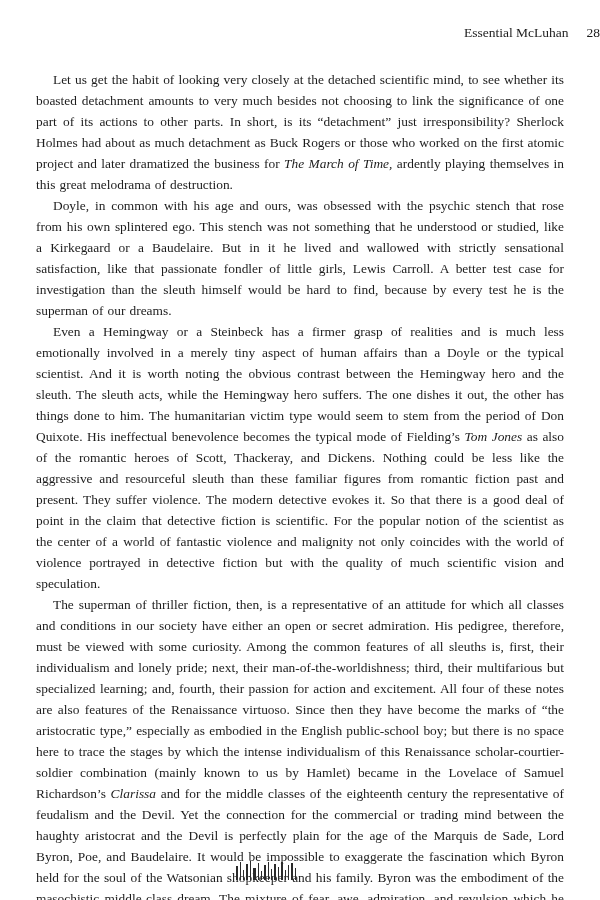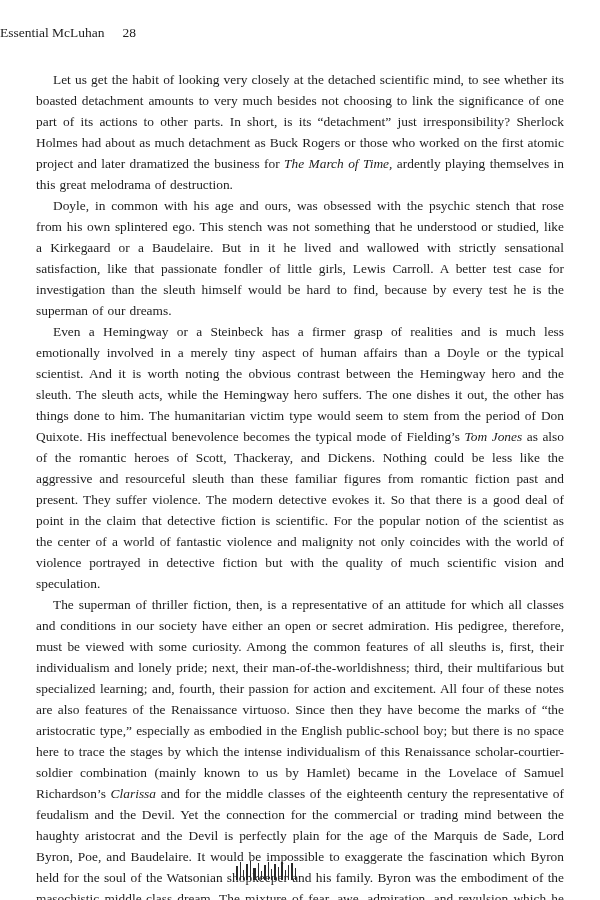--- a/index.html
+++ b/index.html
@@ -11,21 +11,21 @@
     position: relative;
     width: 600px;
     height: 900px;
     background: #ffffff;
     color: #1c1c1c;
     font-family: "Liberation Serif", "DejaVu Serif", serif;
     overflow: hidden;
   }
   .running-header {
     padding-top: 25px;
-    text-align: left;
+    text-align: right;
     font-size: 13.5px;
     line-height: 16px;
     color: #1c1c1c;
   }
   .running-header .pagenum {
     margin-left: 18px;
   }
   .body-text {
     margin-top: 28px;
     padding: 0 36px;

